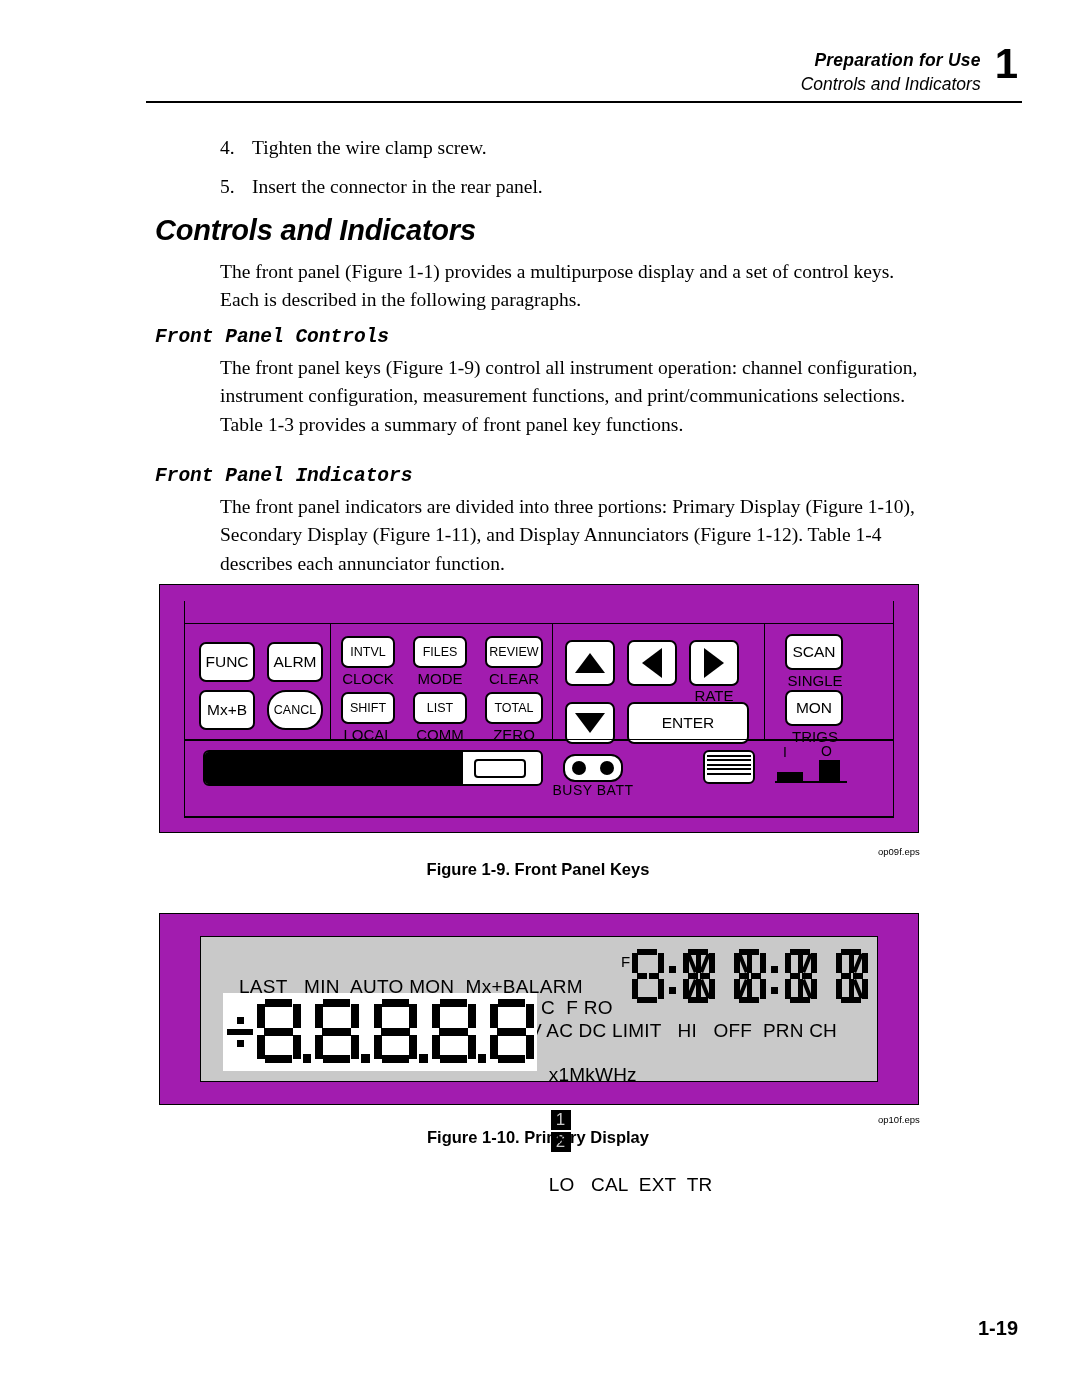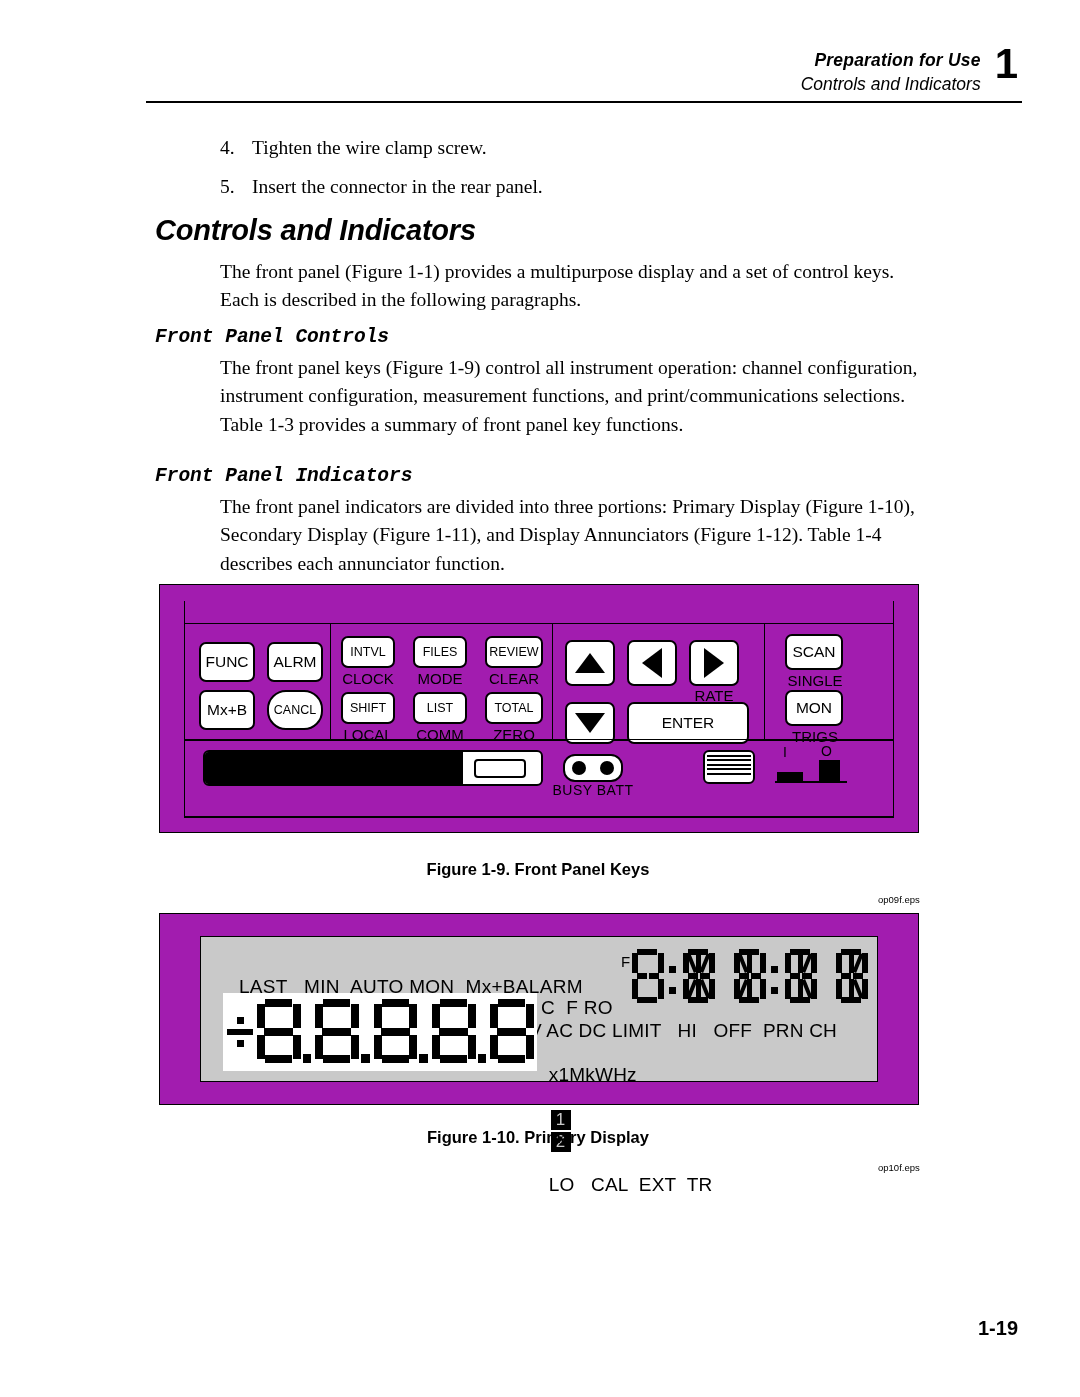--- a/index.html
+++ b/index.html
@@ -132,21 +132,21 @@
   .pwr .blkLow{position:absolute; left:0px; top:26px; width:26px; height:9px; background:#000;}
   .pwr .blkHi{position:absolute; left:42px; top:14px; width:21px; height:22px; background:#000;}
   .pwr .base{position:absolute; left:-2px; top:35px; width:72px; height:2.2px; background:#000;}
 
   
   .caption{
     position:absolute; width:758px; text-align:center;
     font-family:"Liberation Sans", sans-serif; font-weight:bold; font-size:16.5px;
   }
   .epstag{
-    position:absolute; font-family:"Liberation Sans", sans-serif; font-size:9.5px;margin-top:48px;
+    position:absolute; font-family:"Liberation Sans", sans-serif; font-size:9.5px;
   }
 
   
   .fig10{left:159px; top:913px; width:758px; height:190px;}
   .lcd{
     position:absolute; left:40px; top:22px; right:40px; bottom:22px;
     background:#c9c9c9; border:1.6px solid #000;
   }
   .ann{
     position:absolute; font-family:"Liberation Sans", sans-serif;

